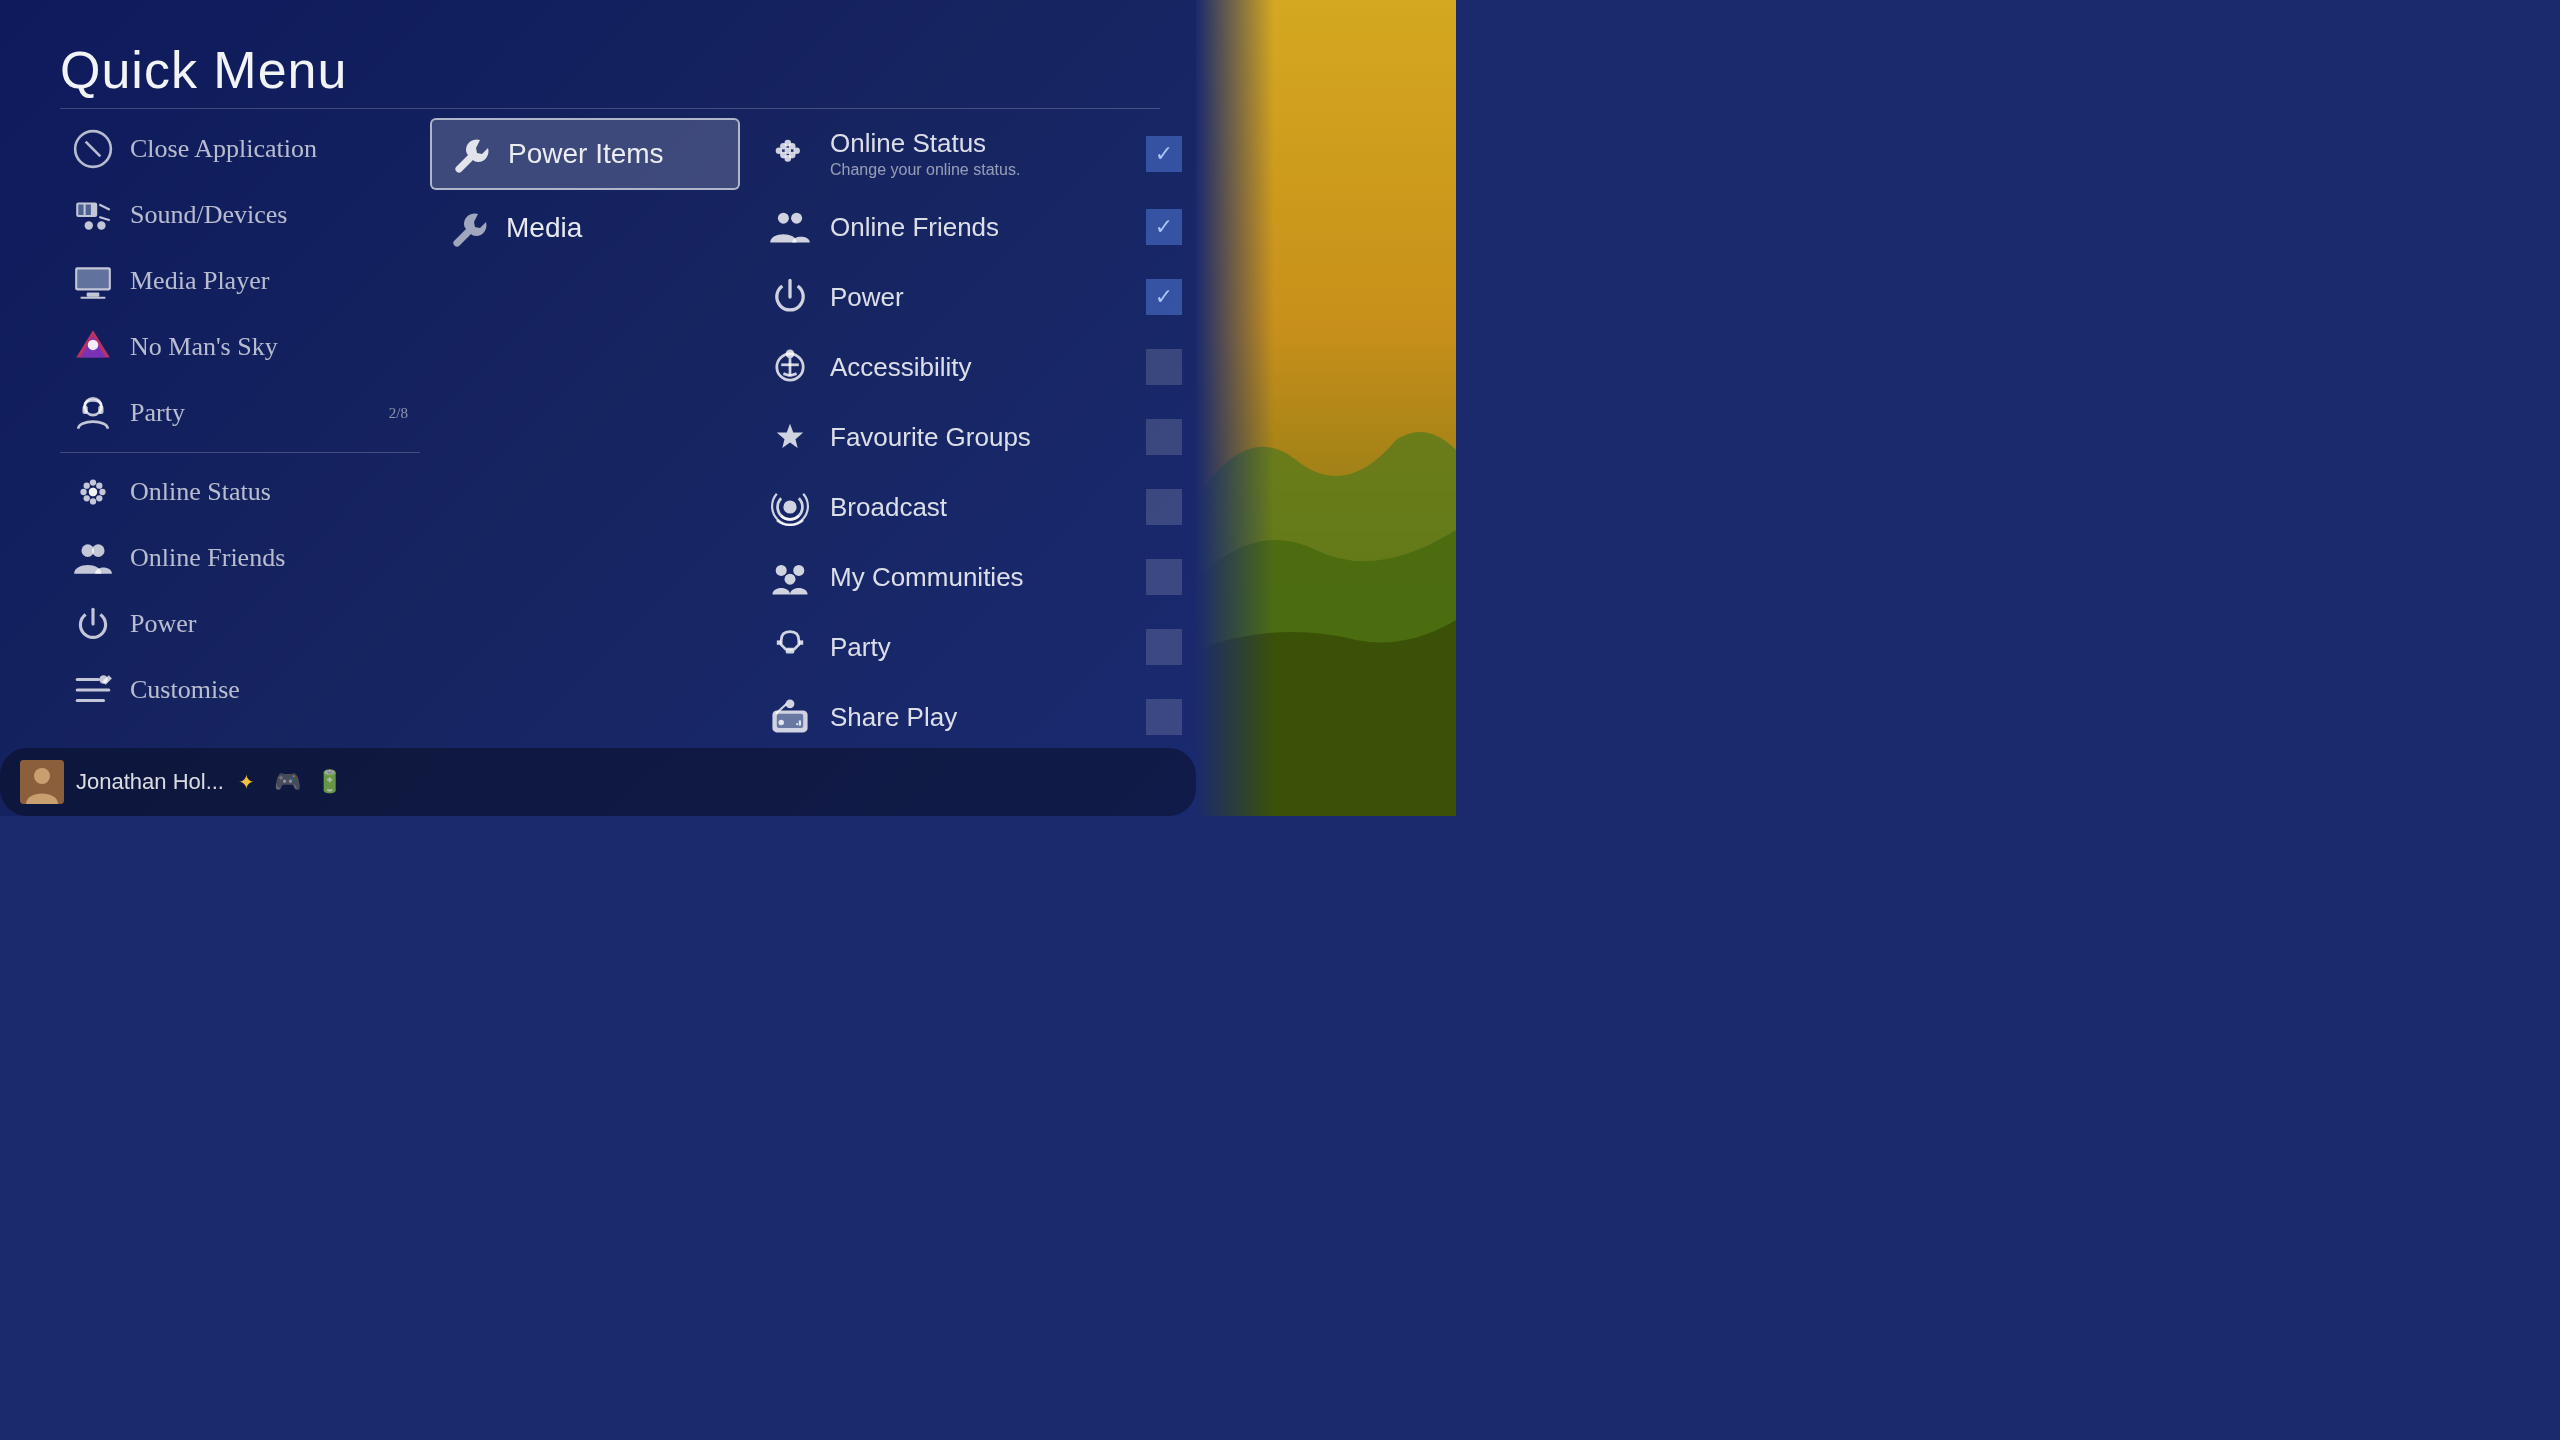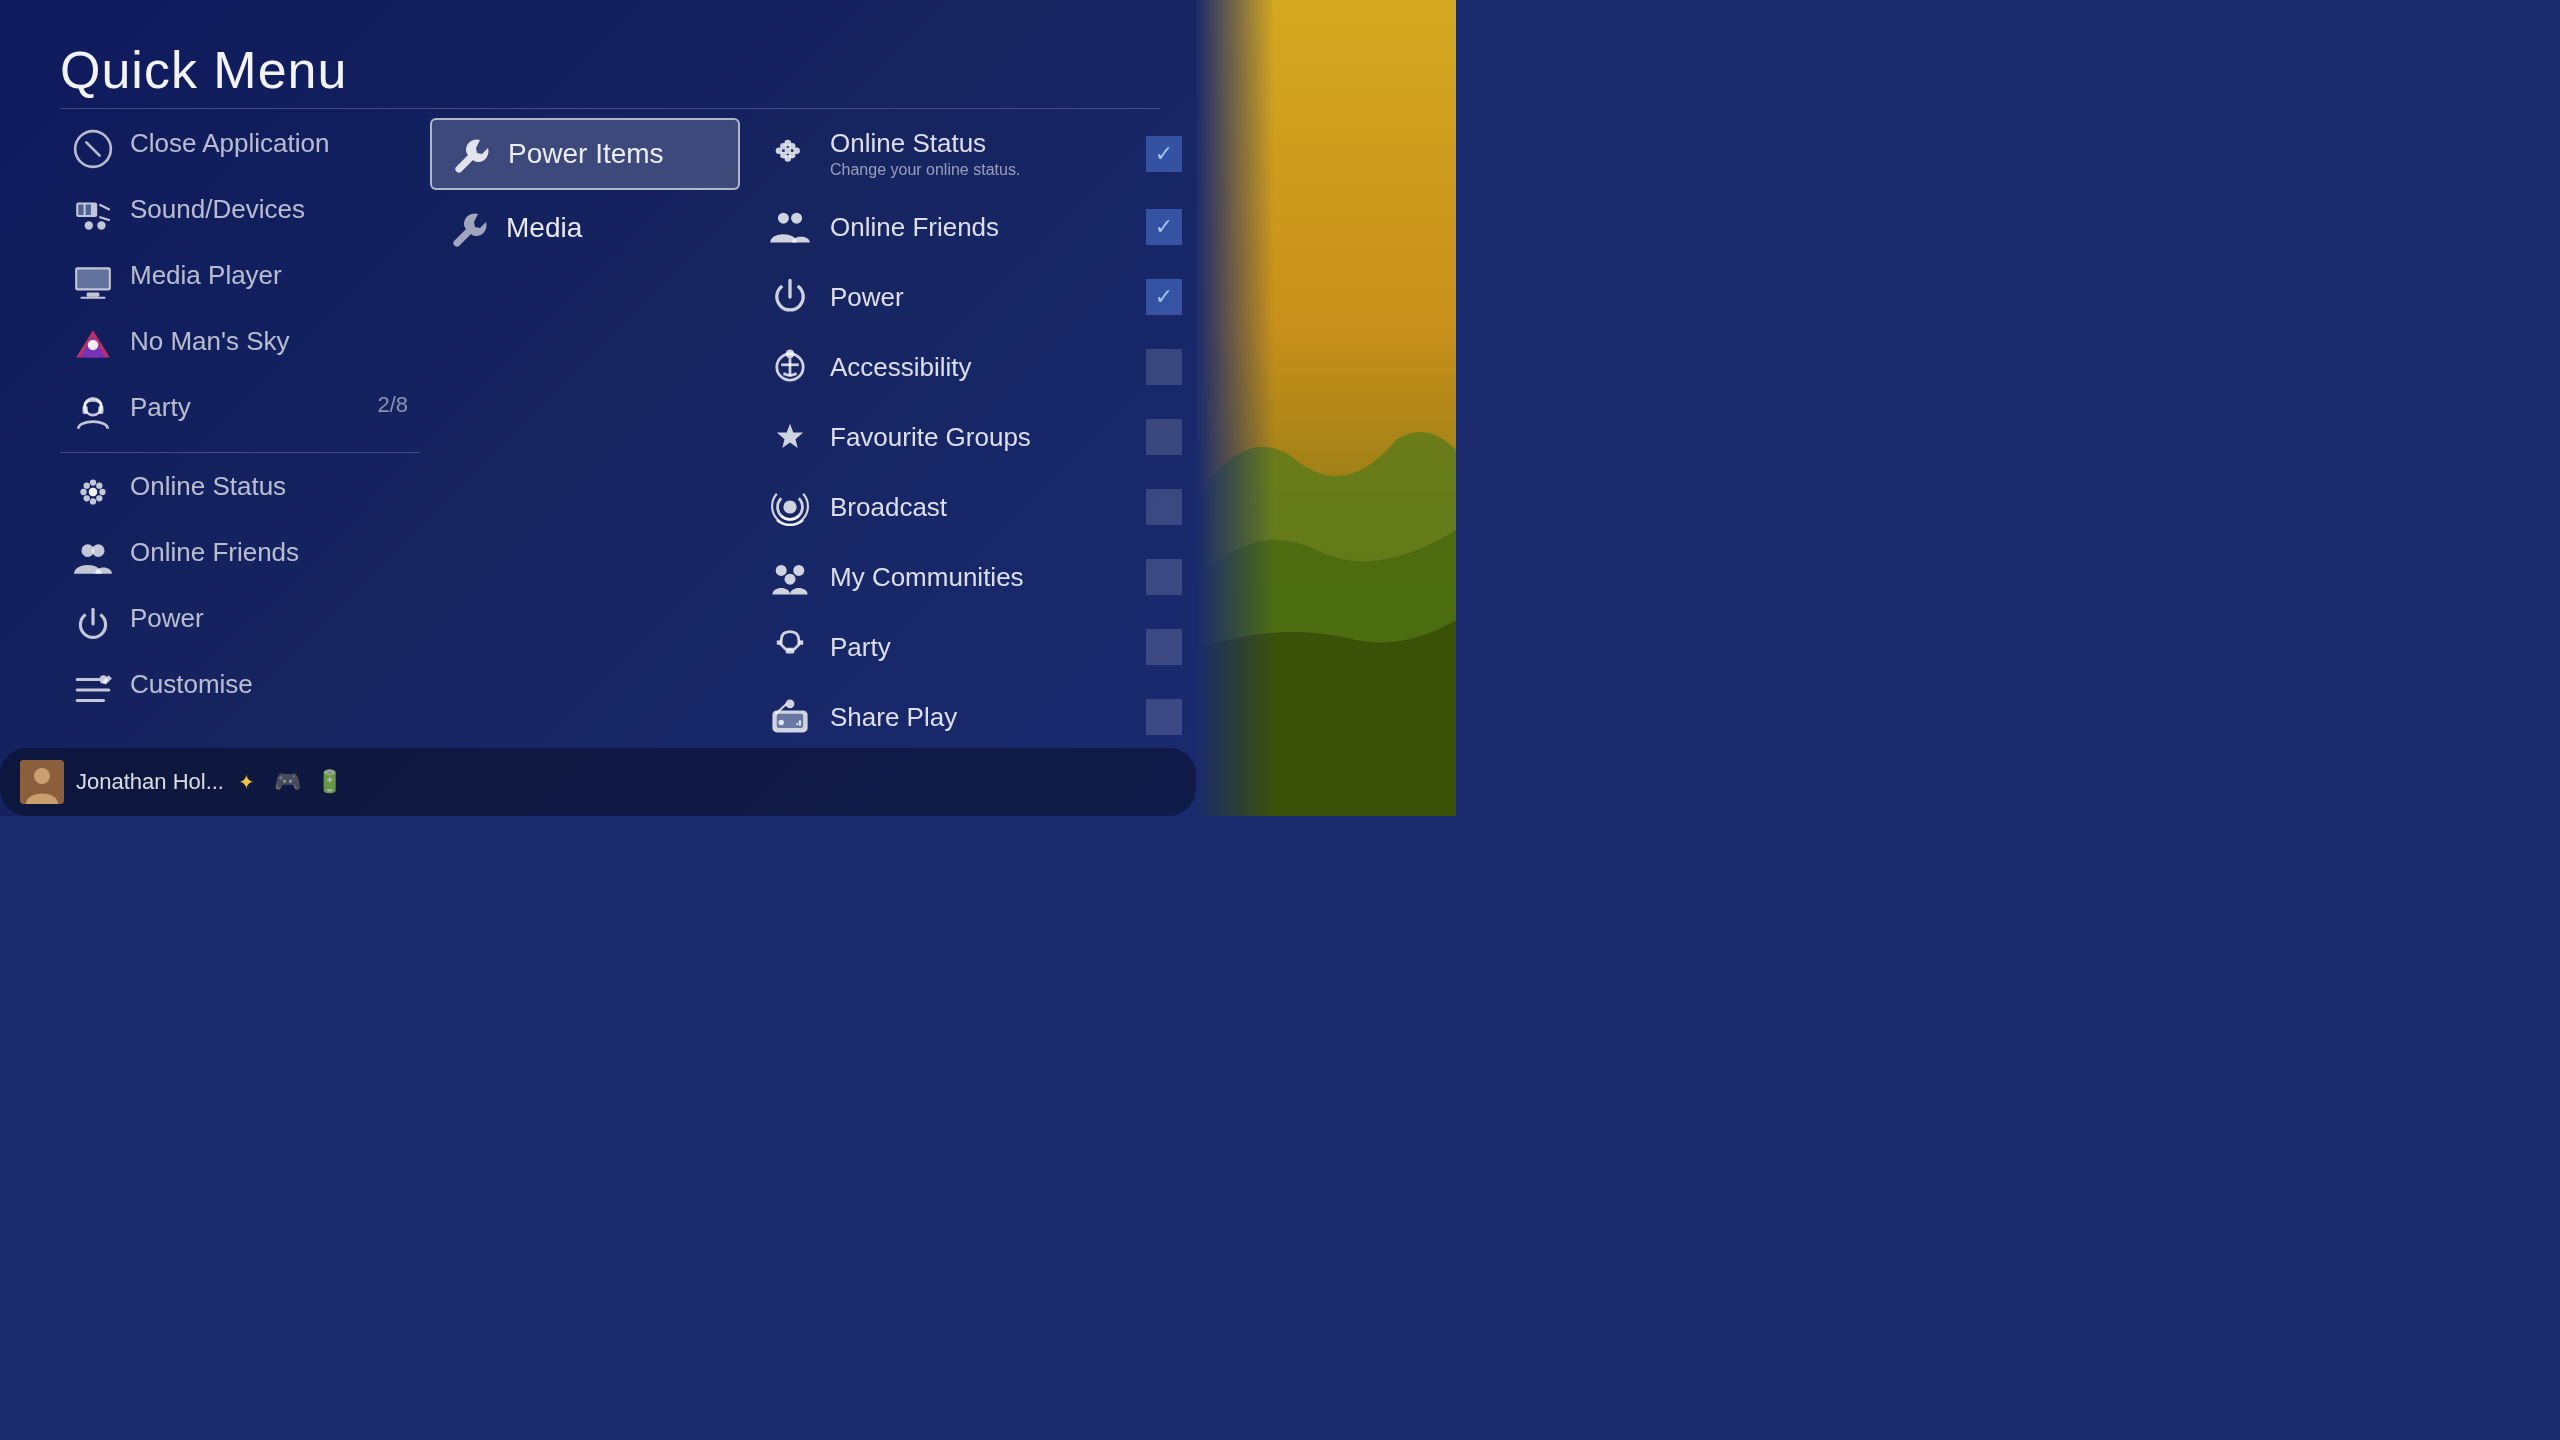--- a/index.html
+++ b/index.html
@@ -68,46 +68,47 @@
     
     .left-column {
       position: absolute;
       top: 118px;
       left: 60px;
       width: 360px;
     }
 
     .menu-item {
       display: flex;
-      align-items: flex-start;
+      align-items: center;
       padding: 10px 12px;
       margin-bottom: 4px;
       cursor: pointer;
       border-radius: 4px;
+      font-family: Liberation Serif, serif;
     }
 
     .menu-item .icon {
       width: 42px;
       height: 42px;
       margin-right: 16px;
       display: flex;
       align-items: center;
       justify-content: center;
       flex-shrink: 0;
     }
 
     .menu-item .label {
       font-size: 26px;
       color: rgba(255,255,255,0.7);
       font-weight: 300;
     }
 
     .menu-item .badge {
       margin-left: auto;
-      font-size: 22px;
+      font-size: 15px;
       color: rgba(255,255,255,0.5);
     }
 
     .menu-item-divider {
       width: 100%;
       height: 1px;
       background: rgba(255,255,255,0.2);
       margin: 8px 0;
     }
 

